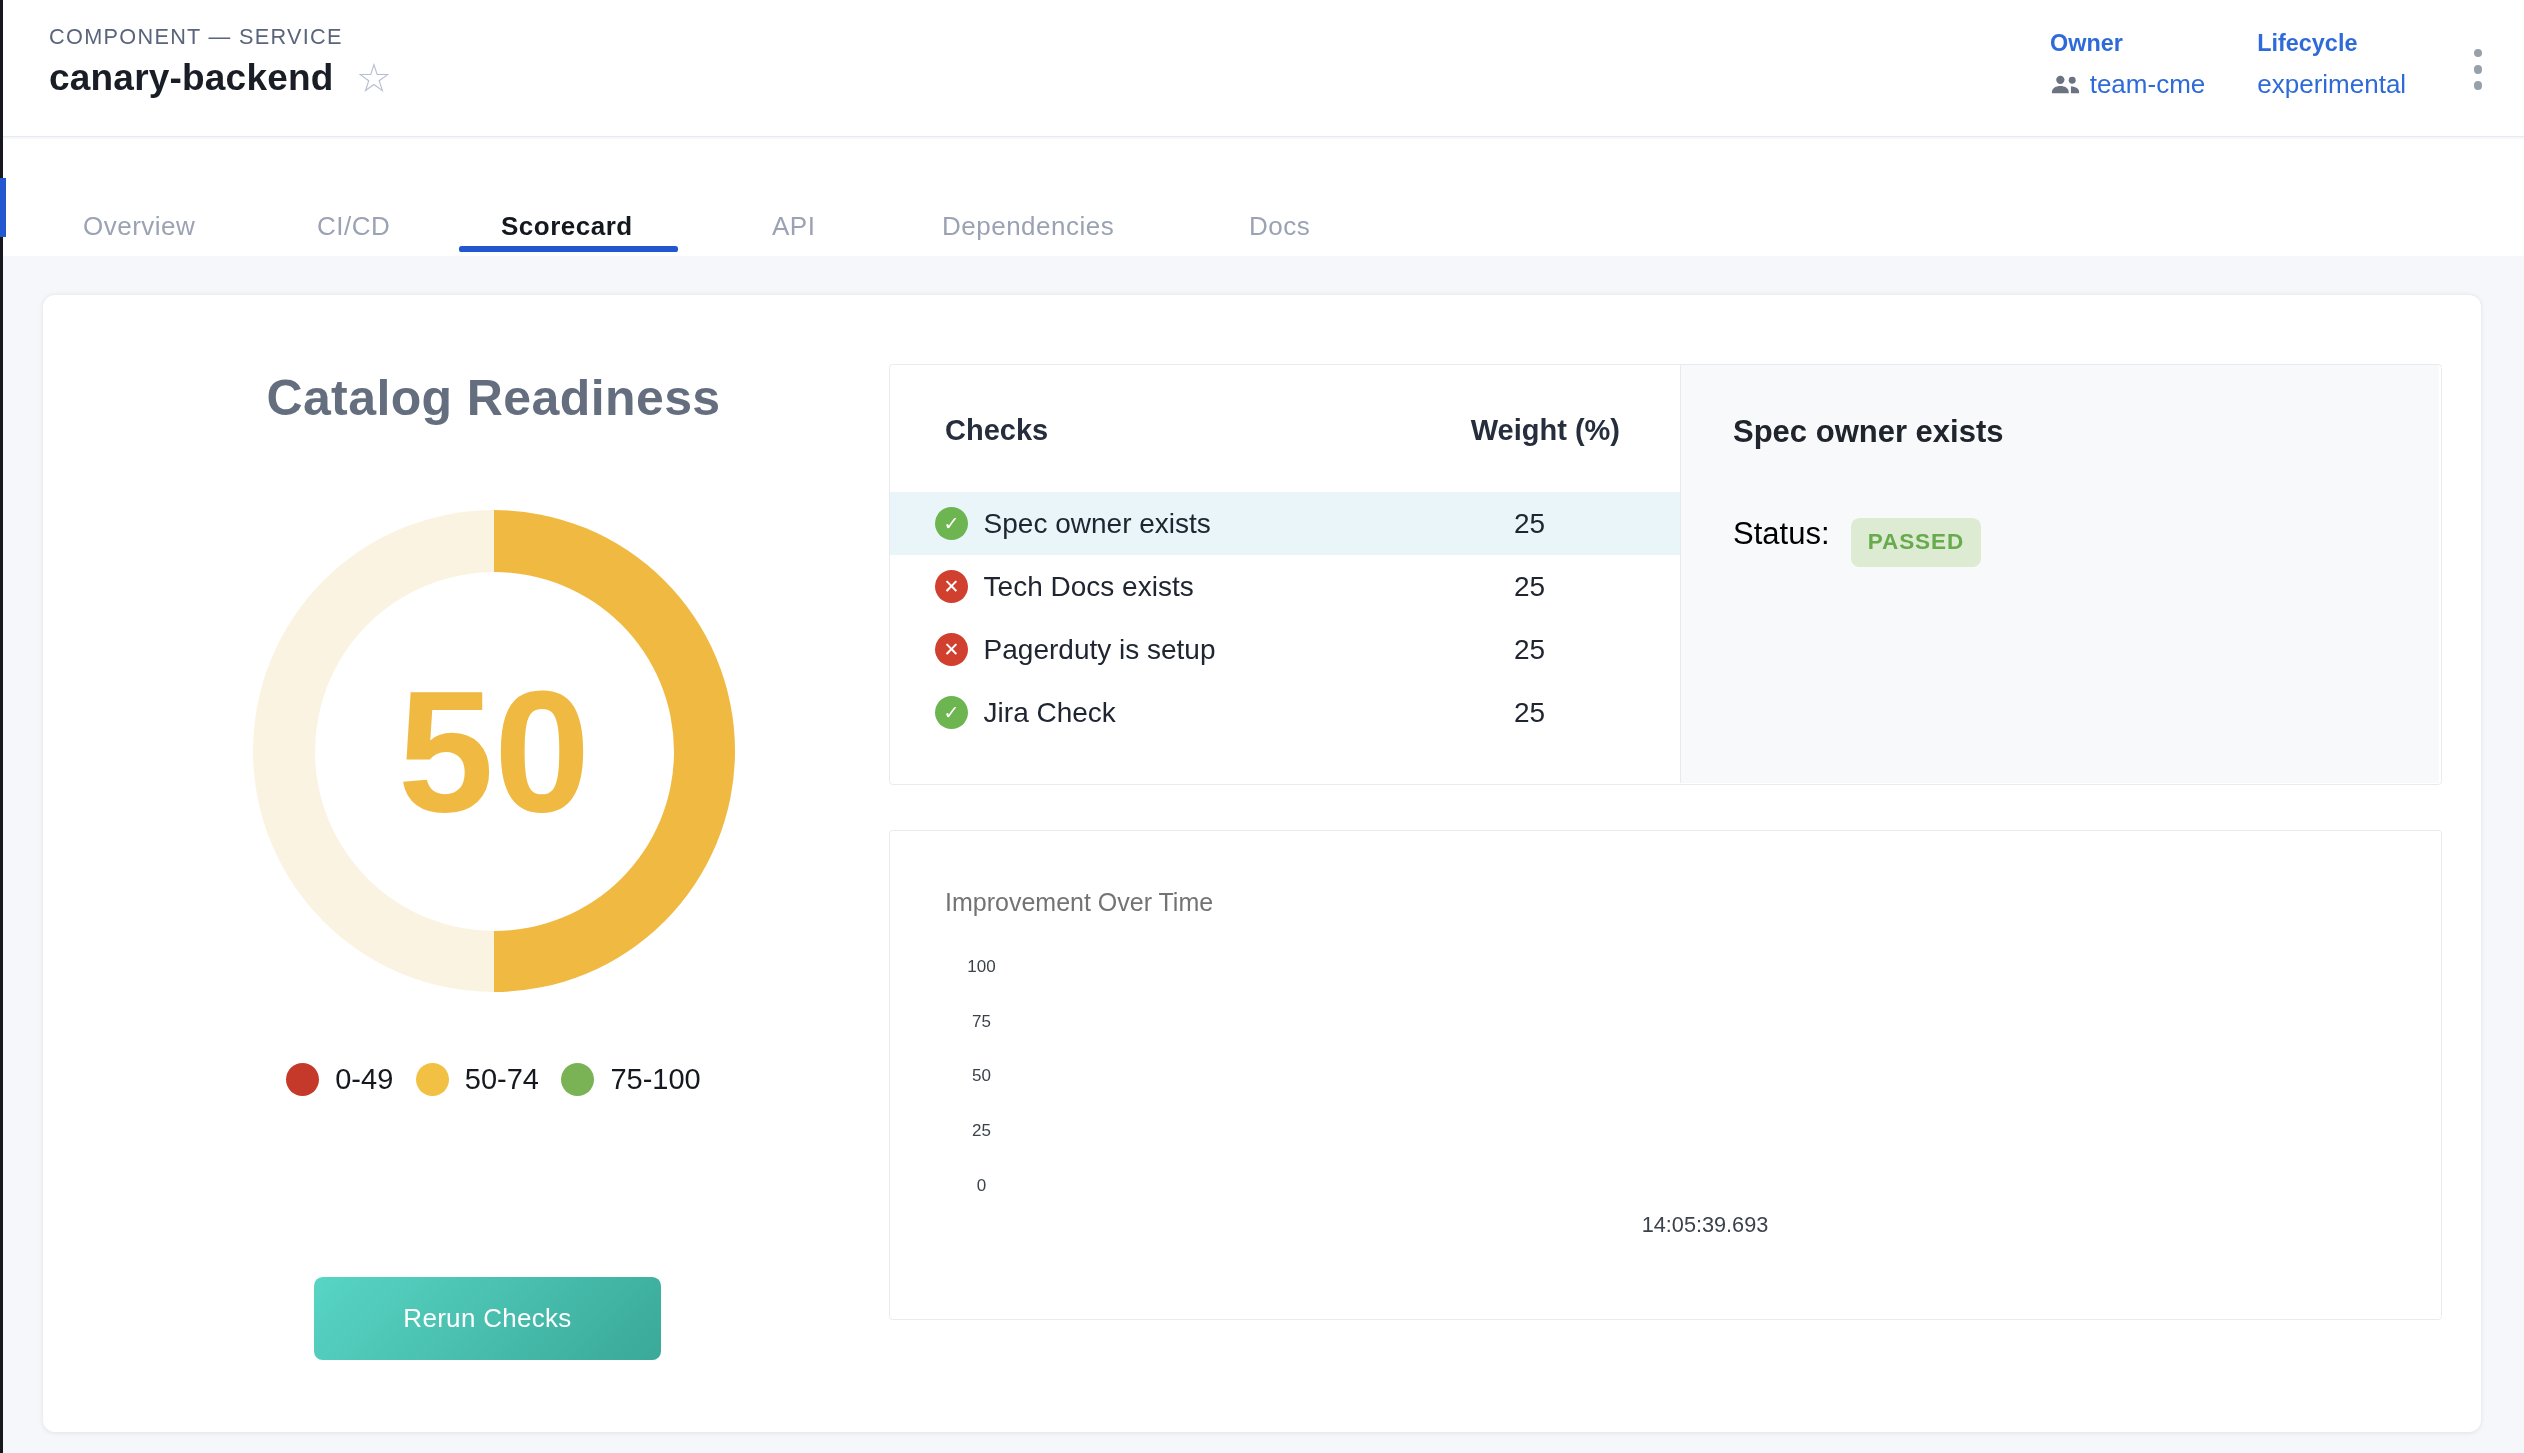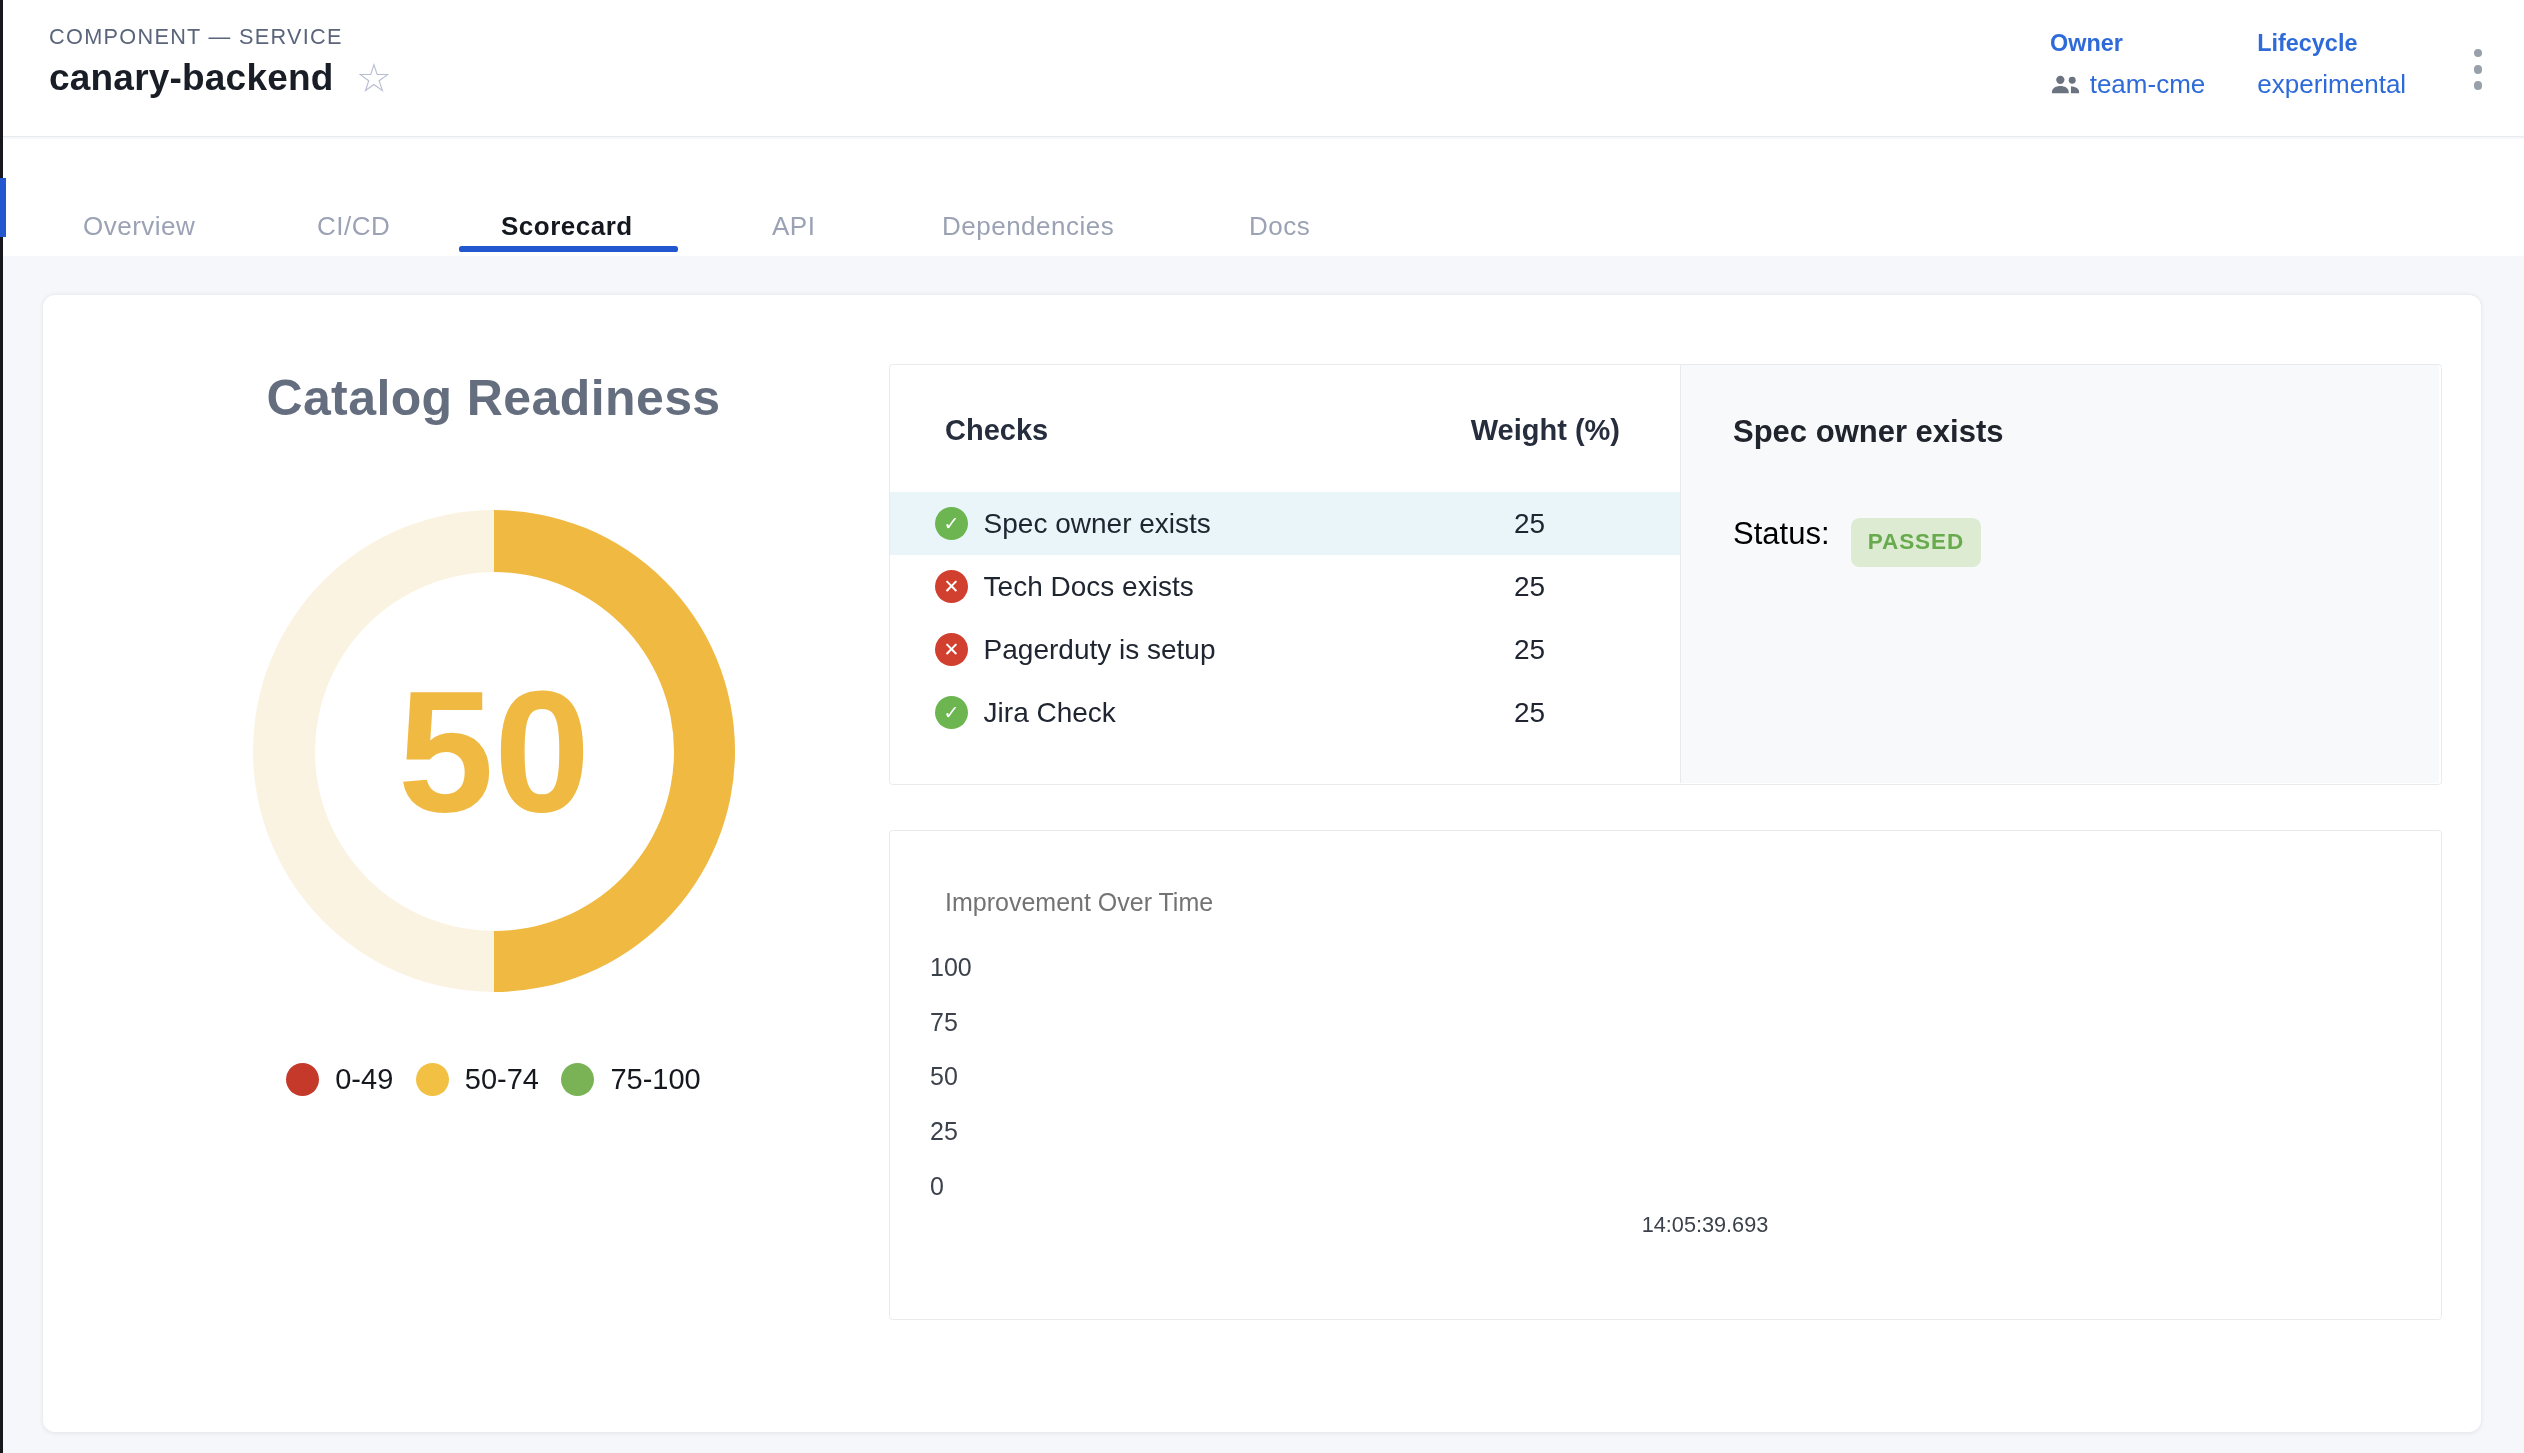--- a/index.html
+++ b/index.html
@@ -61,21 +61,21 @@
   .check-weight { position:absolute; left:570px; width:139px; text-align:center; font-size:28px; color:#202631; }
   .detail-panel { position:absolute; left:790px; top:0; width:759px; height:418px; background:#f7f9fa; border-left:0.9px solid #e8ebee; }
   .detail-title { position:absolute; left:52px; top:49px; font-size:31px; font-weight:700; color:#20242c; }
   .status-row { position:absolute; left:52px; top:137px; display:flex; align-items:center; }
   .status-label { font-size:31px; color:#000000; }
   .status-badge { margin-left:21px; font-size:22.5px; font-weight:700; letter-spacing:0.9px; padding:11.3px 17.3px; border-radius:8.7px;margin-top:16px; }
 
   
   .chart-card { position:absolute; left:846px; top:535px; width:1553px; height:490px; background:#ffffff; border:1.7px solid #e8ebee; border-radius:3.5px; }
   .chart-title { position:absolute; left:55px; top:57px; font-size:25px; font-weight:500; color:#737373; }
-  .ytick { position:absolute; left:40px; width:83px; text-align:left; font-size:25px; color:#3b424b; line-height:28px; }
+  .ytick { position:absolute; left:50px; width:83px; text-align:center; font-size:17px; color:#3b424b; line-height:28px; }
   .xtick { position:absolute; left:555px; top:381px; width:520px; text-align:center; font-size:21.7px; color:#3b424b; }
 </style>
 </head>
 <body>
 
 <div class="window-edge"></div>
 <div class="edge-accent" style="background: rgb(34, 87, 208);"></div>
 
 <div class="app-header">
   <div class="eyebrow">COMPONENT — SERVICE</div>
@@ -135,20 +135,21 @@
         </span>
         <span class="legend-item">
           <span class="legend-dot" style="background: rgb(242, 192, 67);"></span>
           <span class="legend-label">50-74</span>
         </span>
         <span class="legend-item">
           <span class="legend-dot" style="background: rgb(121, 179, 86);"></span>
           <span class="legend-label">75-100</span>
         </span>
       </div>
+      <button class="rerun-btn" style="background: linear-gradient(135deg, rgb(88, 213, 197), rgb(58, 169, 153));">Rerun Checks</button>
     </div>
 
     <div class="checks-card">
       <div class="checks-header">Checks</div>
       <div class="weight-header">Weight (%)</div>
 
       <div class="check-row selected" style="top:127px">
         <span class="status-icon passed">✓</span>
         <span class="check-name">Spec owner exists</span>
         <span class="check-weight">25</span>

